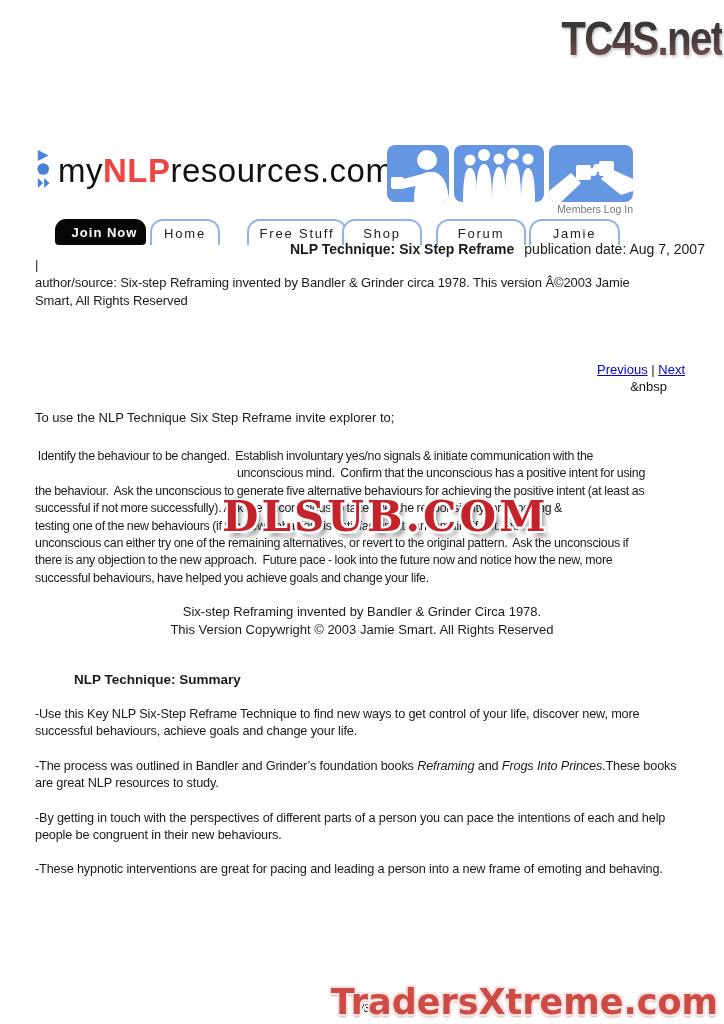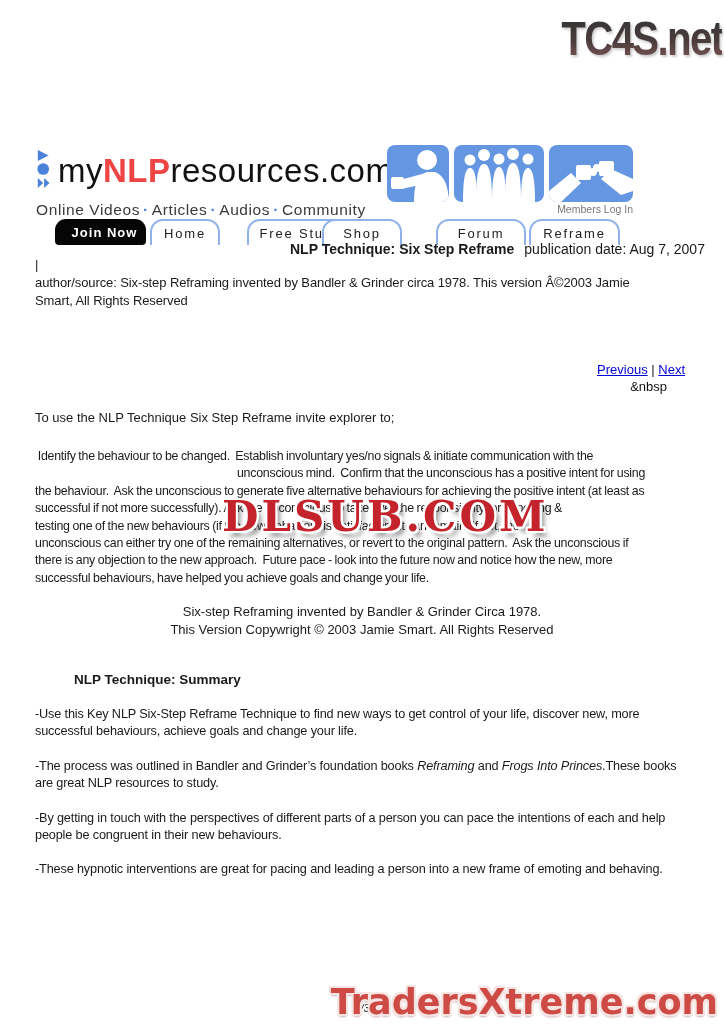--- a/index.html
+++ b/index.html
@@ -84,21 +84,20 @@
       <span class="logo-icon">
         <svg width="18" height="46" viewBox="0 0 20 46">
           <path d="M2 2 L14 8 L2 14 Z" fill="#4b82d9"></path>
           <circle cx="8" cy="23" r="6.5" fill="#4b82d9"></circle>
           <path d="M2 33 L8 38.5 L2 44 Z" fill="#4b82d9"></path>
           <path d="M9 33 L15 38.5 L9 44 Z" fill="#4b82d9"></path>
         </svg>
       </span>
       <span class="logo-text"><span>my</span><span class="hl">NLP</span><span>resources.com</span></span>
     </div>
-    <div class="tagline"><span>Online Videos</span><span class="dot">·</span><span>Articles</span><span class="dot">·</span><span>Audios</span><span class="dot">·</span><span>Community</span></div>
   </div>
 
   <div class="tiles">
     <div class="tile" style="width:62px">
       <svg width="62" height="57" viewBox="0 0 62 57">
         <circle cx="40" cy="15" r="10" fill="#fff"></circle>
         <path d="M27 57 C27 35 33 28 41 27 L48 27 C58 31 61 41 62 57 Z" fill="#fff"></path>
         <path d="M35 29 L13 35 L14 44 L38 39 Z" fill="#fff"></path>
         <rect x="4" y="32" width="13" height="12" rx="2" fill="#fff"></rect>
       </svg>
@@ -130,23 +129,23 @@
           <path d="M84 34 L62 24 L52 34 L72 50 L84 46 Z"></path>
         </g>
       </svg>
     </div>
   </div>
   <div class="members">Members Log In</div>
 
   <div class="tab tab-join" style="left:55px;width:91px">Join Now</div>
   <div class="tab" style="left:150px;width:70px">Home</div>
   <div class="tab" style="left:247px;width:100px">Free Stuff</div>
-  <div class="tab" style="left:322px;width:80px">Shop</div>
+  <div class="tab" style="left:342px;width:80px">Shop</div>
   <div class="tab" style="left:436px;width:90px">Forum</div>
-  <div class="tab" style="left:529px;width:91px">Reframe</div>
+  <div class="tab" style="left:529px;width:91px">Jamie</div>
 
   <div class="title-row">
     <b>NLP Technique: Six Step Reframe</b><span class="pub">publication date: Aug 7, 2007</span>
   </div>
 
   <div class="pipe">|</div>
 
   <div class="author">author/source: Six-step Reframing invented by Bandler &amp; Grinder circa 1978. This version Â©2003 Jamie
 Smart, All Rights Reserved</div>
 

